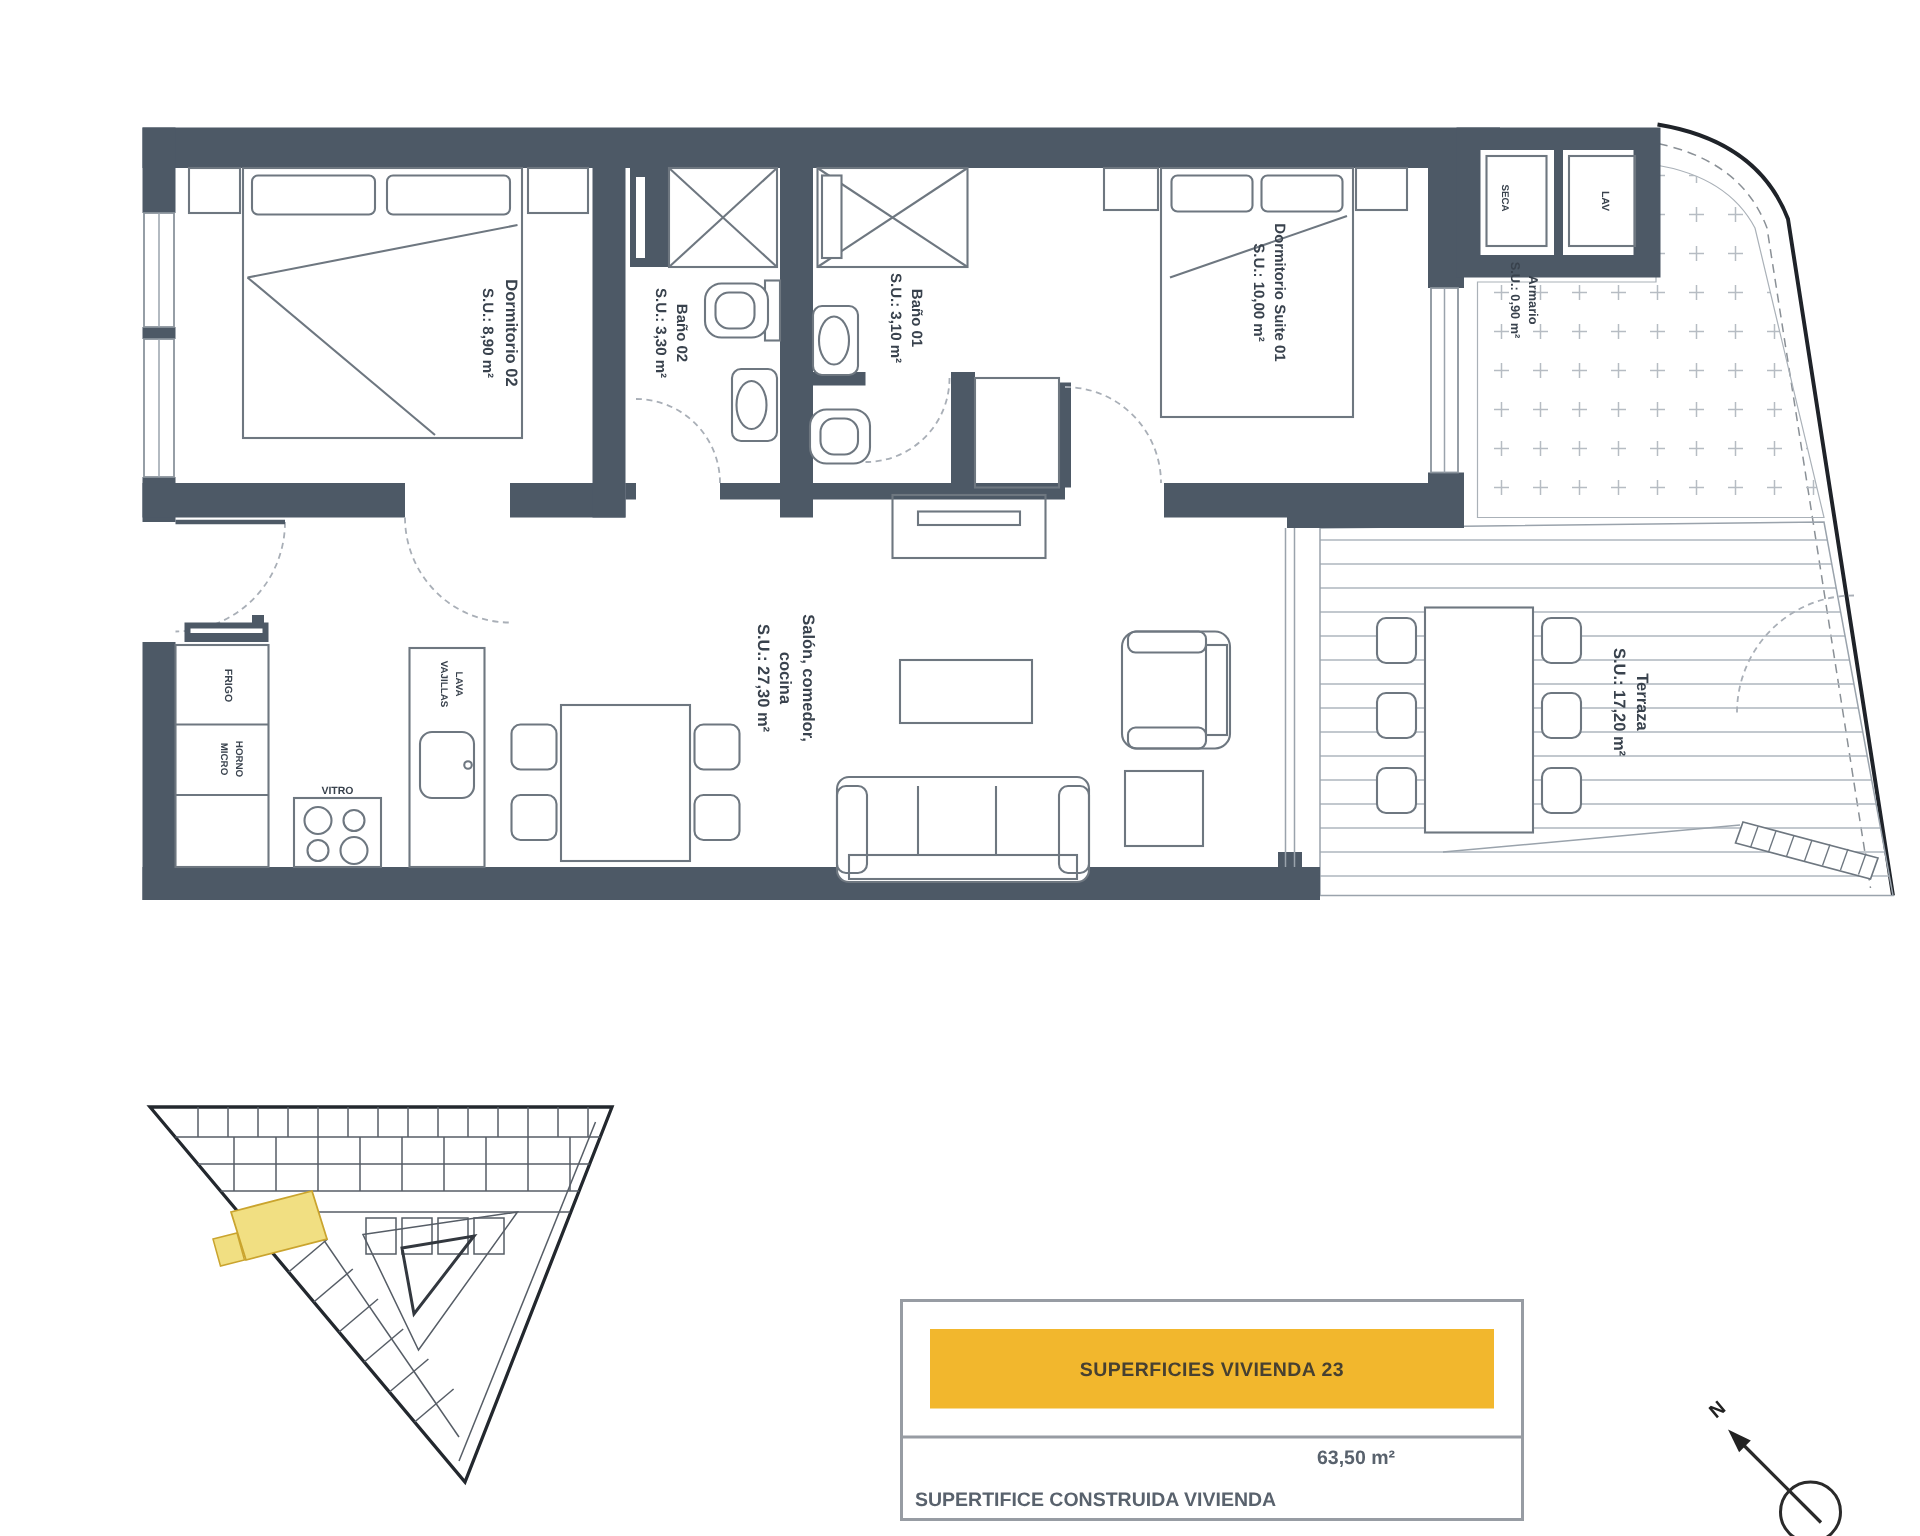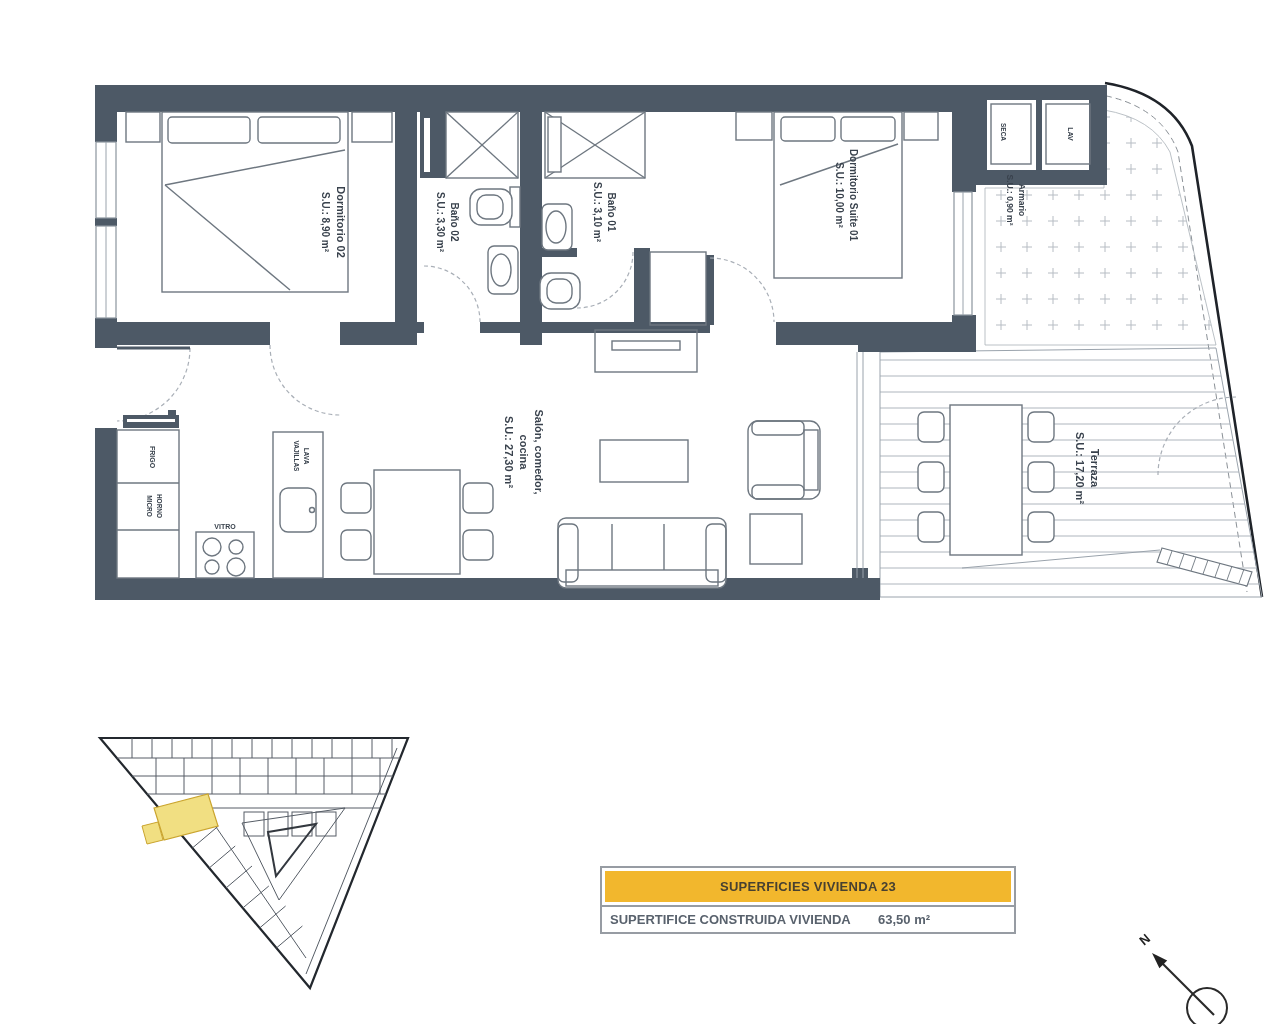--- a/index.html
+++ b/index.html
@@ -12,24 +12,24 @@
   .fn{fill:none;stroke:#6e7780;stroke-width:1.4;}
   .thin{fill:none;stroke:#9aa3ac;stroke-width:1;}
   .win{fill:#fff;stroke:#8b949d;stroke-width:1.2;}
   .arc{fill:none;stroke:#a9afb7;stroke-width:1.2;stroke-dasharray:4 3;}
   .lbl{fill:#39424d;font-size:11px;font-weight:600;}
   .lbl2{fill:#39424d;font-size:10px;font-weight:600;}
   .tiny{fill:#39424d;font-size:7px;font-weight:700;}
   .tiny2{fill:#39424d;font-size:6.5px;font-weight:700;}
   .site{stroke:#565d66;stroke-width:1;fill:none;}
   .sumtable{position:absolute;left:600px;top:866px;width:412px;border:2px solid #979ca3;background:#fff;}
-  .sumhead{margin:3px;background:#f2b72d;color:#474031;font-weight:700;font-size:13px;
-           text-align:center;padding:8px 0;letter-spacing:.3px;}
+  .sumhead{margin:18px;background:#f2b72d;color:#474031;font-weight:700;font-size:13px;
+           text-align:center;padding:19px 0;letter-spacing:.3px;}
   .sumrow{display:flex;border-top:2px solid #979ca3;padding:5px 8px;font-size:13px;font-weight:700;color:#59626d;}
-  .sumrow .lab{flex:1;}
+  .sumrow .lab{flex:1;margin-top:28px;}
   .sumrow .val{width:128px;margin-left:12px;}
 </style>
 </head>
 <body>
 
 <div class="page">
 
   <svg style="left:0;top:0" width="1280" height="700" viewBox="0 0 1280 700">
     <defs>
       <pattern id="deck" width="12" height="16" patternUnits="userSpaceOnUse">

